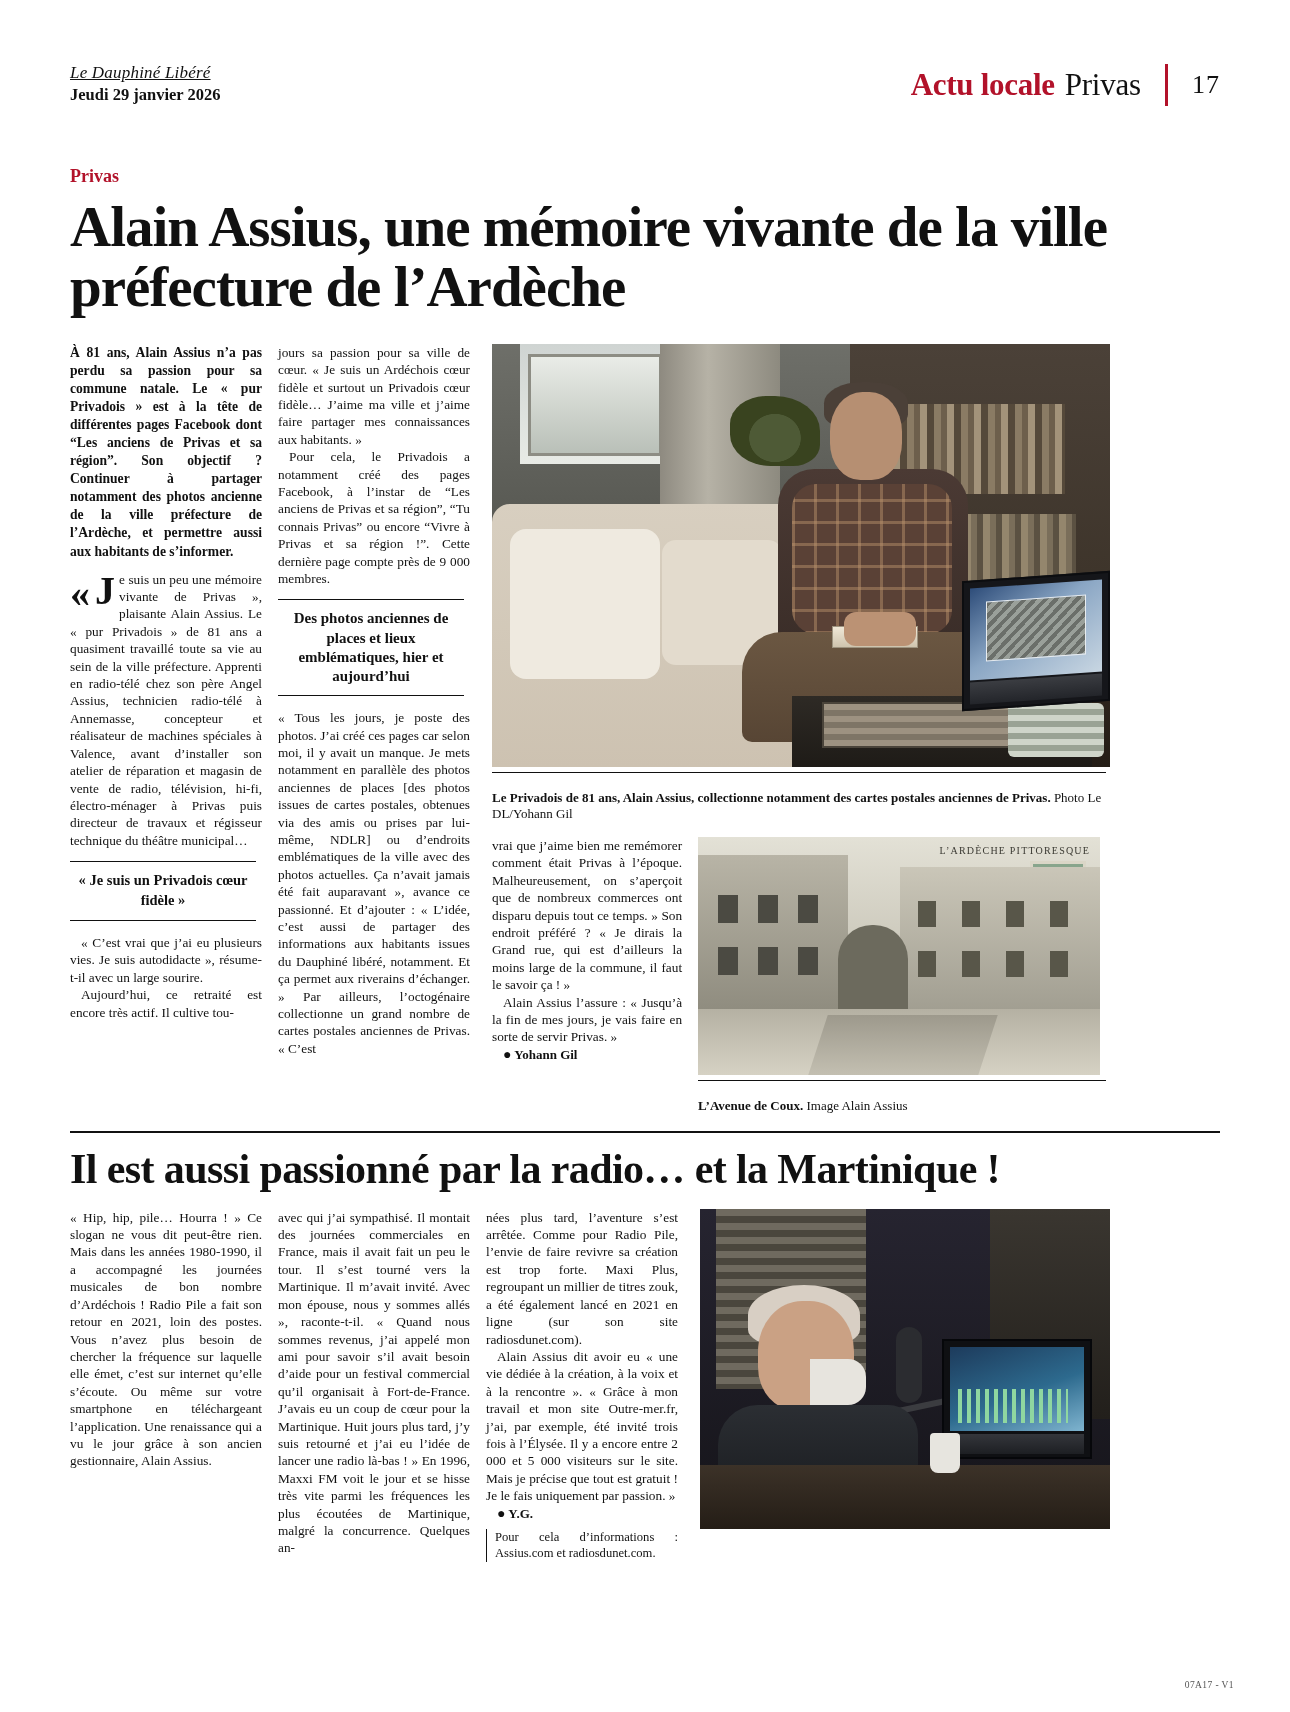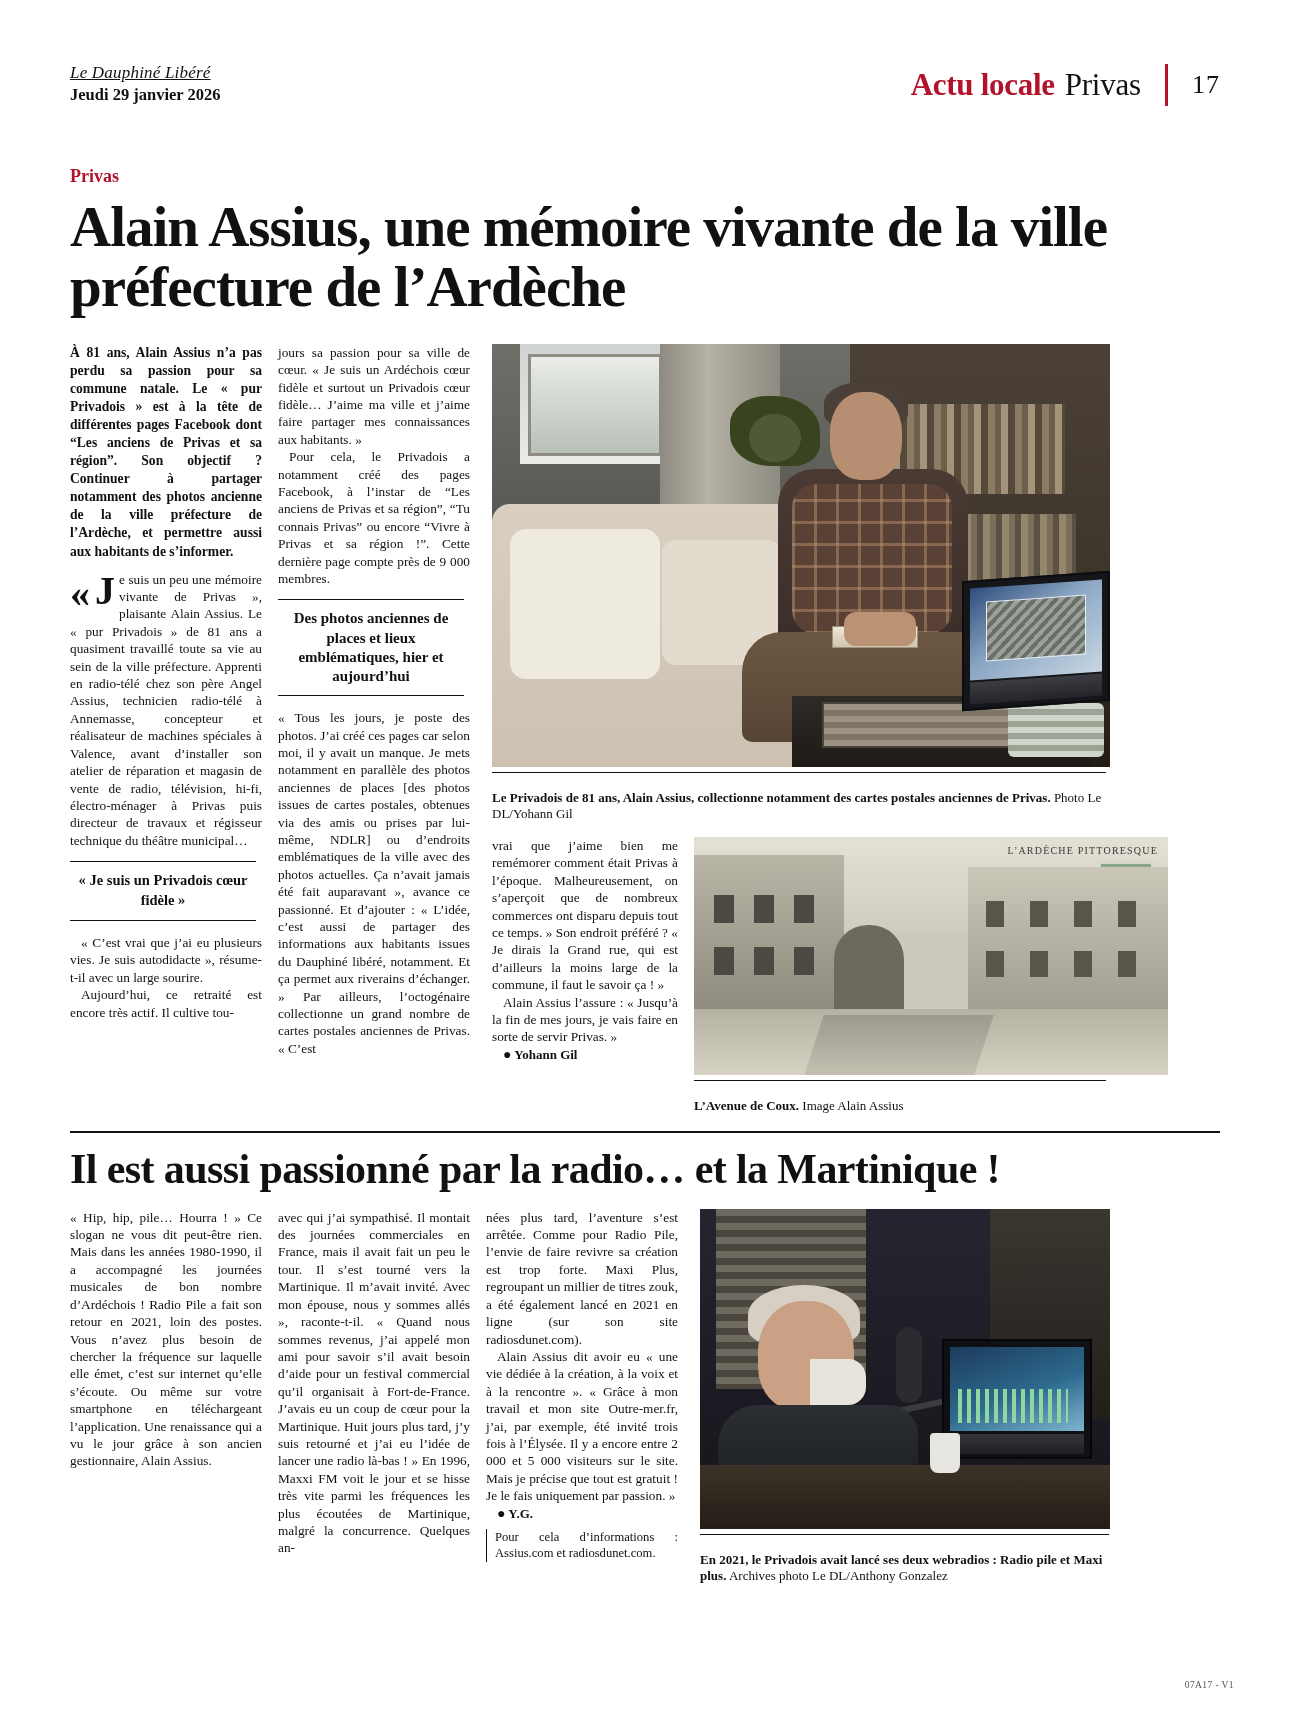--- a/index.html
+++ b/index.html
@@ -293,21 +293,21 @@
     position: absolute; right: 6px; bottom: 10px; width: 96px; height: 54px;
     background: repeating-linear-gradient(180deg,#cfd5c9 0 6px,#9aa394 6px 12px);
     border-radius: 6px;
   }
   .p1 .cab {
     position: absolute; right: 0; top: 244px; width: 130px; height: 179px;
     background: linear-gradient(180deg,#3a2f25,#241d16);
   }
 
   
-  .p2 { width: 474px; height: 238px; background: #cdc9bd; }
+  .p2 { width: 402px; height: 238px; background: #cdc9bd; }
   .p2 .sky { position: absolute; left:0; top:0; right:0; height: 96px; background: linear-gradient(180deg,#e3e1d6,#cfccbf); }
   .p2 .banner {
     position: absolute; right: 10px; top: 8px; font-size: 10px; letter-spacing: 1.2px;
     color: #3b3a33; font-family: "Liberation Serif", serif;
   }
   .p2 .stamp {
     position: absolute; right: 14px; top: 24px; width: 56px; height: 64px;
     background: #88a58c; border: 3px solid #dad6c7;
   }
   .p2 .stamp:after {
@@ -592,22 +592,18 @@
           <div class="mic"></div>
           <div class="body"></div>
           <div class="desk"></div>
           <div class="laptop">
             <div class="scr"></div>
             <div class="bars"></div>
             <div class="kb"></div>
           </div>
           <div class="cup"></div>
         </div>
-        <figcaption class="caption">
-          <b>En 2021, le Privadois avait lancé ses deux webradios : Radio pile et Maxi plus.</b>
-          <span class="credit">Archives photo Le DL/Anthony Gonzalez</span>
-        </figcaption>
       </figure>
     </div>
   </div>
 
   <div class="footer-code">07A17 - V1</div>
 </div>
 
 </body></html>

